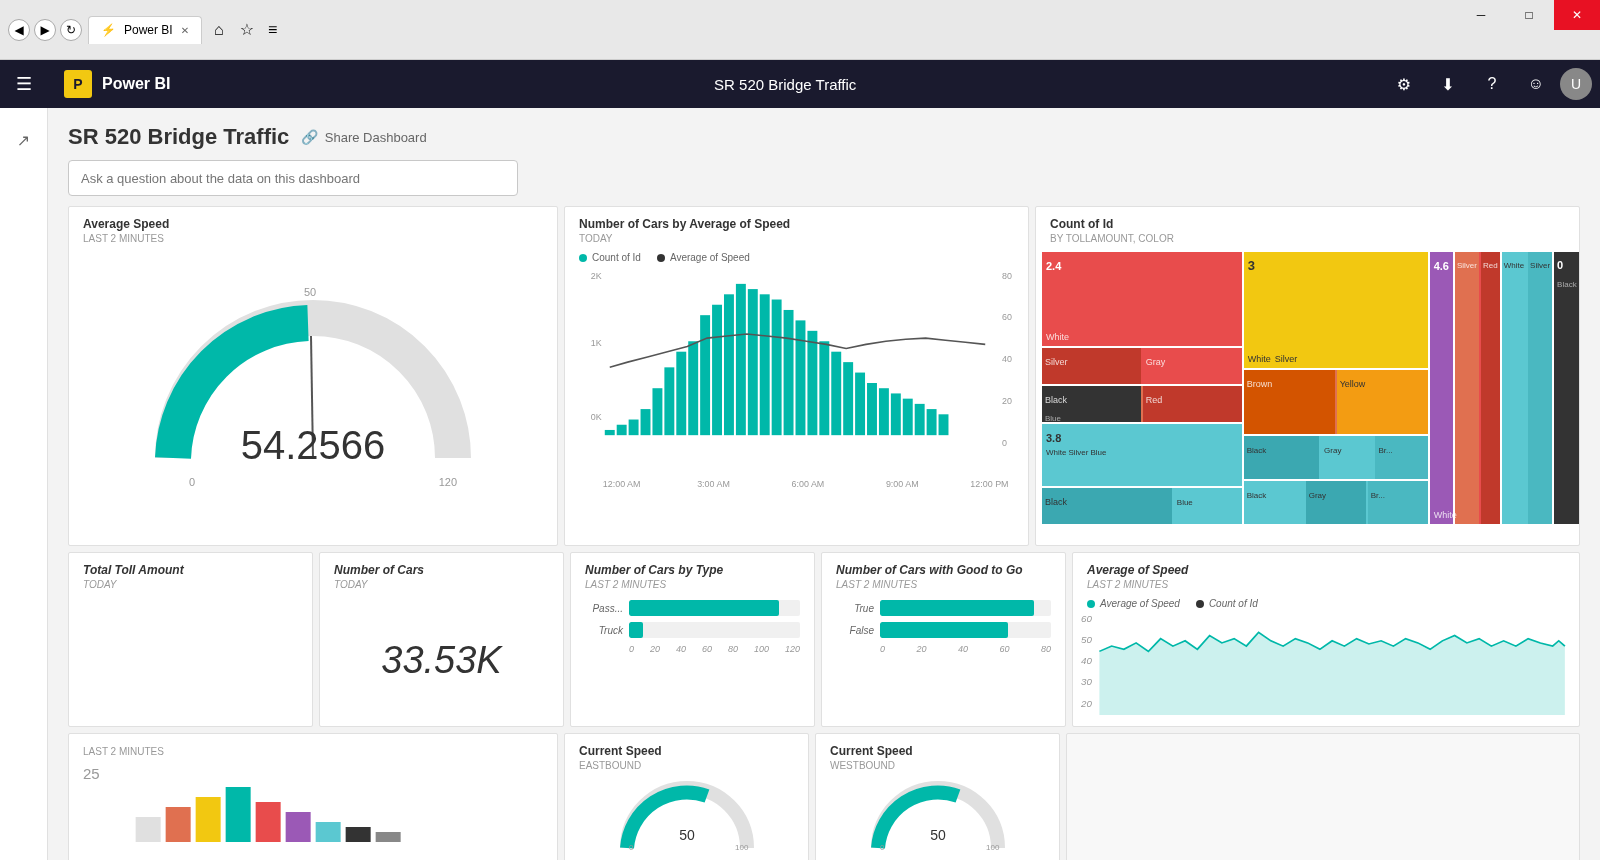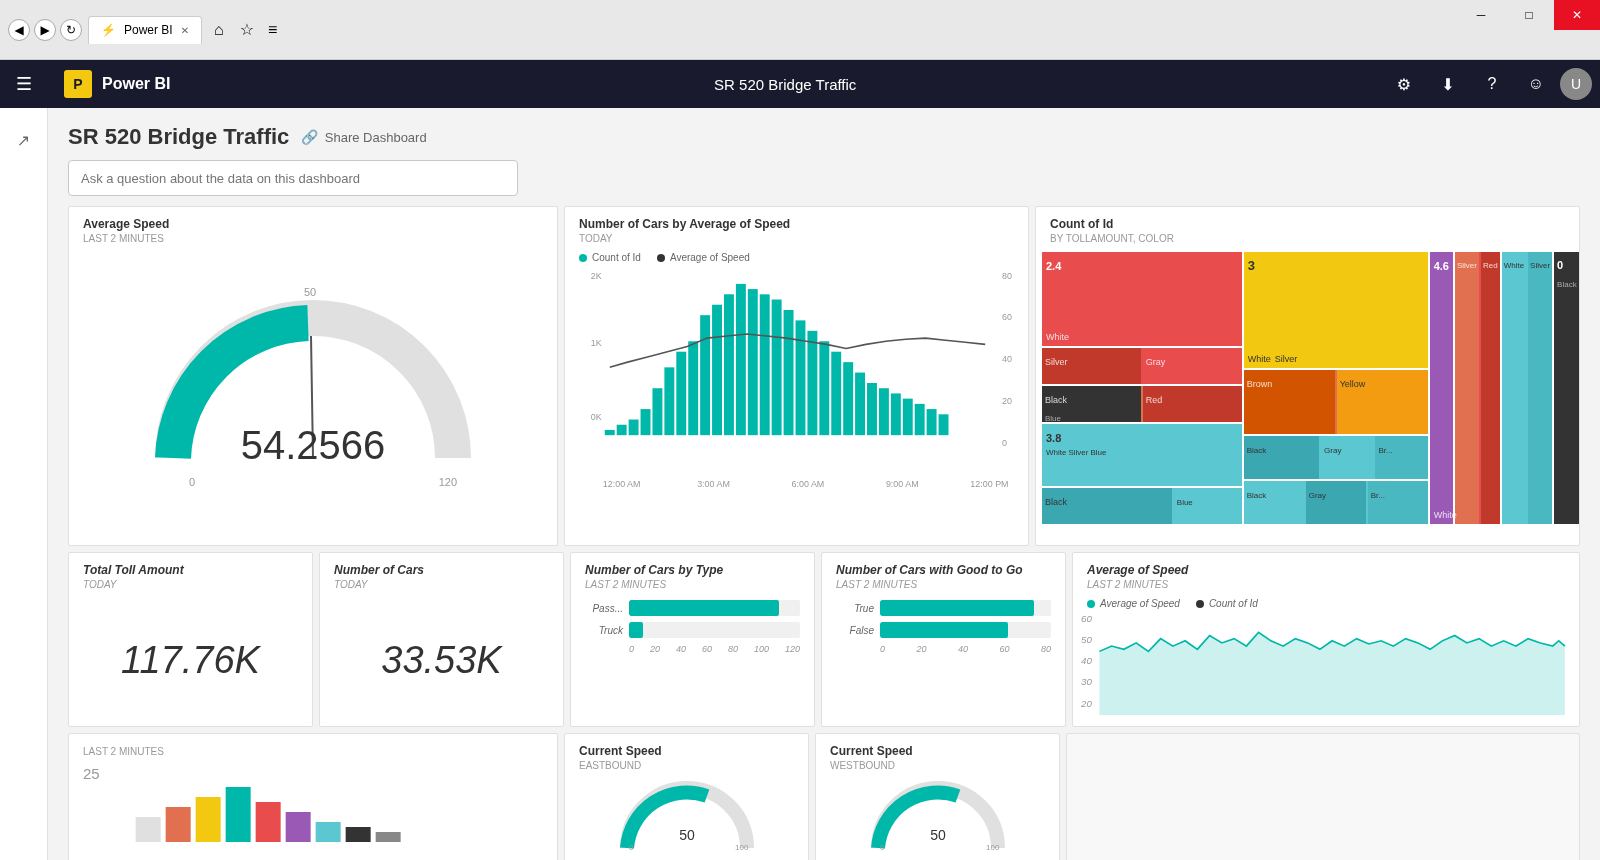--- a/index.html
+++ b/index.html
@@ -366,21 +366,20 @@
     </div>
 
     
     <div style="display:grid;grid-template-columns:245px 245px 245px 245px 1fr;gap:6px;margin-top:6px;height:175px;font-style:italic;">
 
       <div class="tile metric-tile">
         <div class="tile-header">
           <div class="tile-title">Total Toll Amount</div>
           <div class="tile-subtitle">TODAY</div>
         </div>
-        <div class="metric-value">117.76K</div>
       </div>
 
       <div class="tile metric-tile">
         <div class="tile-header">
           <div class="tile-title">Number of Cars</div>
           <div class="tile-subtitle">TODAY</div>
         </div>
         <div class="metric-value">33.53K</div>
       </div>
 

